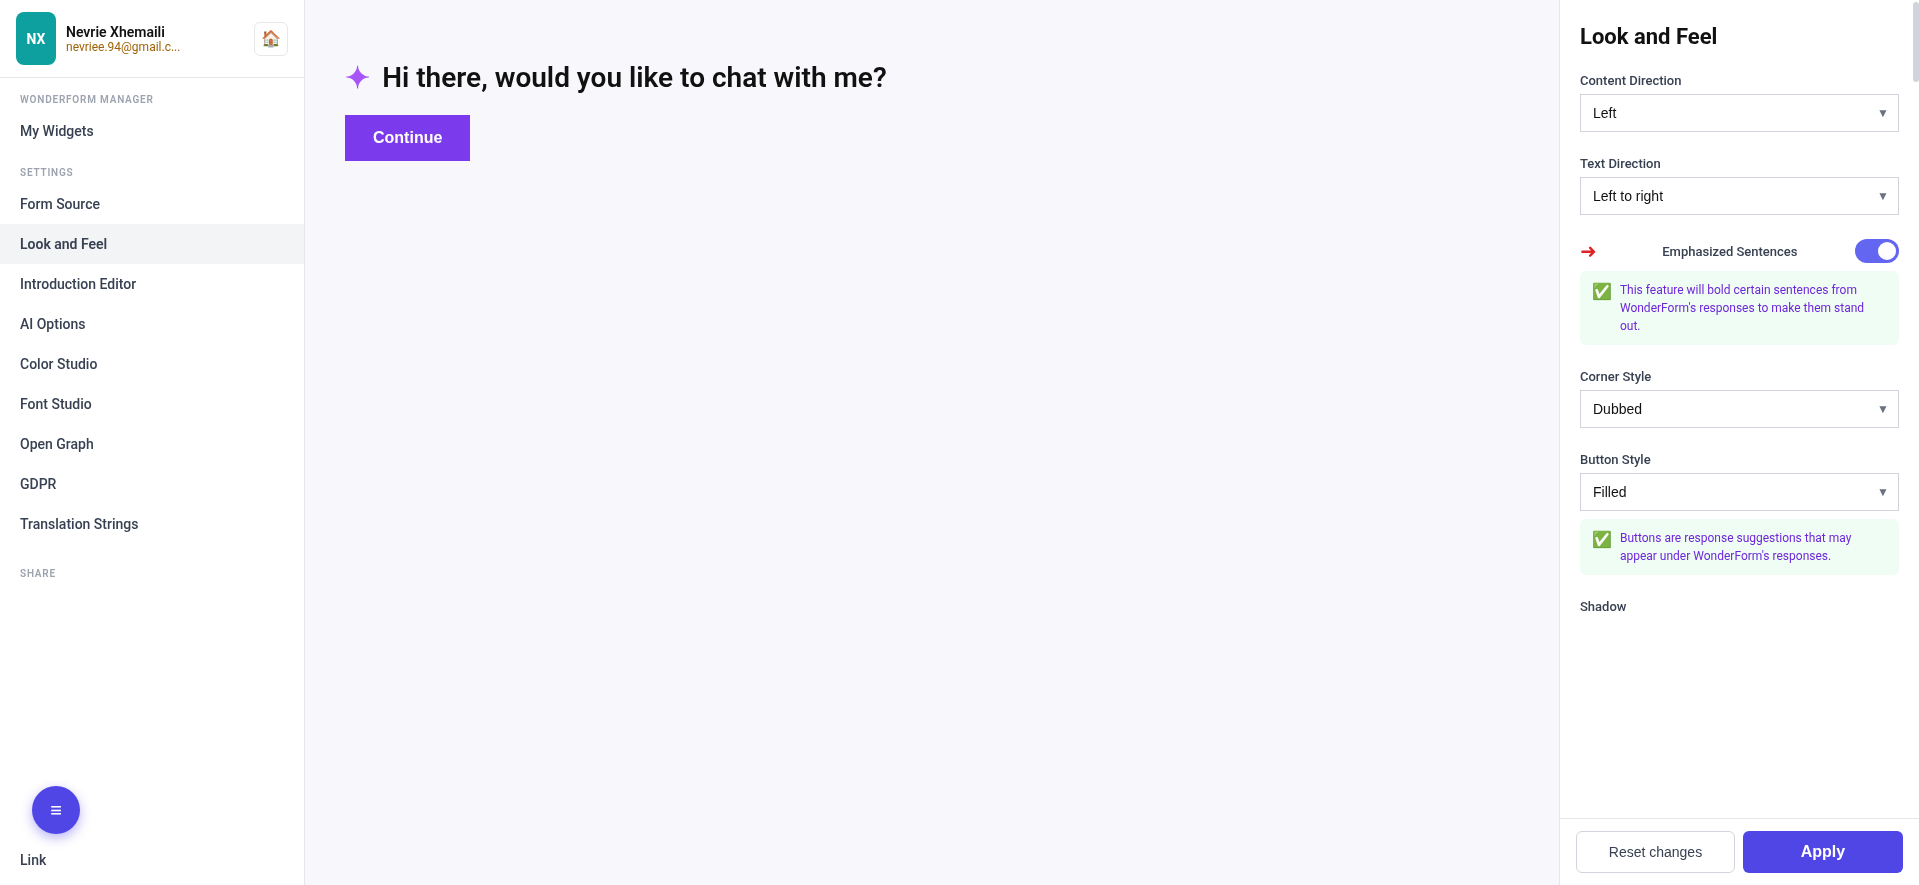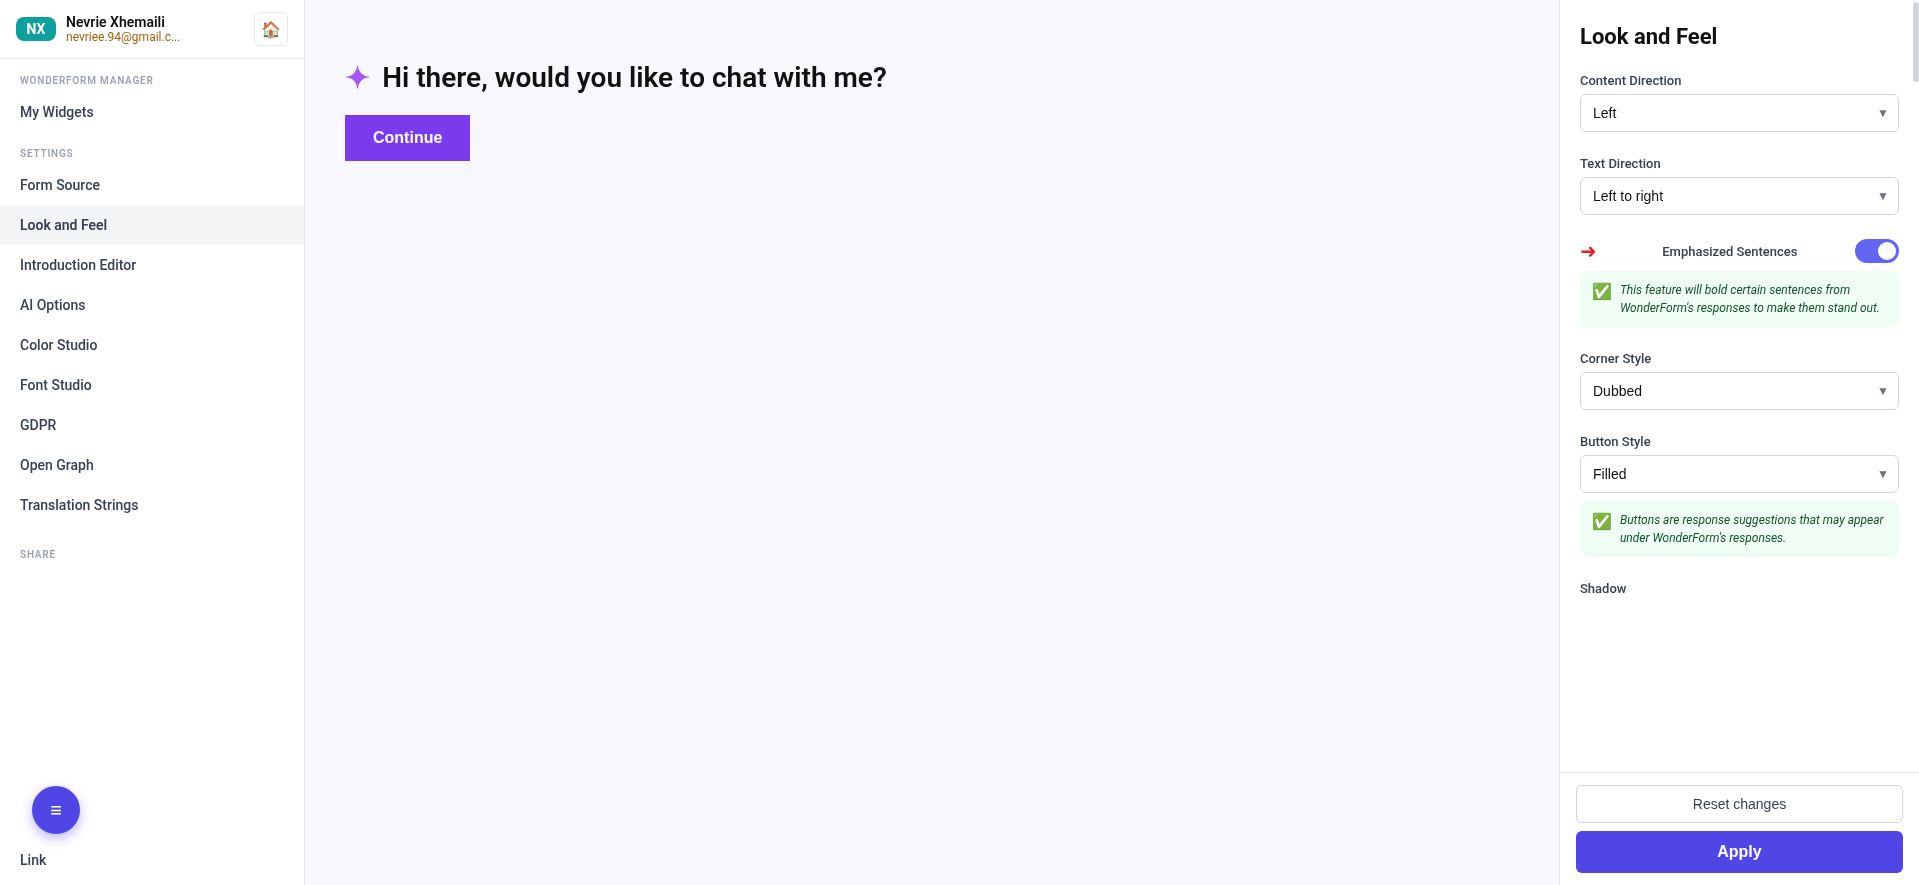--- a/index.html
+++ b/index.html
@@ -17,21 +17,21 @@
       overflow: hidden;
     }
     .sidebar-header {
       display: flex;
       align-items: center;
       padding: 12px 16px;
       border-bottom: 1px solid #e5e7eb;
       gap: 10px;
     }
     .avatar {
-      width: 40px; height: 24px;
+      width: 40px; height: 53px;
       background: #0e9f9f;
       border-radius: 8px;
       display: flex; align-items: center; justify-content: center;
       color: #fff; font-weight: 700; font-size: 14px;
       flex-shrink: 0;
     }
     .user-info { flex: 1; min-width: 0; }
     .user-name { font-size: 14px; font-weight: 600; color: #111; }
     .user-email { font-size: 12px; color: #a16207; white-space: nowrap; overflow: hidden; text-overflow: ellipsis; }
     .home-icon-btn {
@@ -133,21 +133,21 @@
     }
     .field-group { margin-bottom: 24px; }
 
     .select-wrapper {
       position: relative;
     }
     .select-wrapper select {
       width: 100%;
       padding: 10px 36px 10px 12px;
       border: 1px solid #d1d5db;
-      border-radius: 6px;
+      border-radius: 0;
       font-size: 14px; color: #111;
       background: #fff;
       appearance: none;
       cursor: pointer;
     }
     .select-arrow {
       position: absolute; right: 10px; top: 50%; transform: translateY(-50%);
       pointer-events: none; color: #6b7280; font-size: 12px;
     }
 
@@ -175,30 +175,30 @@
     }
 
     .info-box {
       background: #f0fdf4;
       border-radius: 6px;
       padding: 10px 12px;
       display: flex; gap: 8px; align-items: flex-start;
       margin-bottom: 20px;
     }
     .info-box-text {
-      font-size: 12px; color: #14532d; line-height: 1.5; font-style: italic;
+      font-size: 12px; color: #6d28d9; line-height: 1.5;
     }
     .check-circle { color: #16a34a; font-size: 16px; flex-shrink: 0; margin-top: 1px; }
 
     .panel-footer {
       position: absolute; bottom: 0; left: 0; right: 0;
       background: #fff;
       border-top: 1px solid #e5e7eb;
       padding: 12px 16px;
-      display: flex; flex-direction: column; gap: 8px;
+      display: flex; gap: 8px;
     }
     .reset-btn {
       width: 100%;
       padding: 10px;
       background: #fff;
       border: 1px solid #d1d5db;
       border-radius: 6px;
       font-size: 14px; font-weight: 500; color: #374151;
       cursor: pointer;
     }
@@ -239,22 +239,22 @@
     <div class="nav-item">My Widgets</div>
 
     <div class="section-label">SETTINGS</div>
 
     <div class="nav-item">Form Source</div>
     <div class="nav-item active">Look and Feel</div>
     <div class="nav-item">Introduction Editor</div>
     <div class="nav-item">AI Options</div>
     <div class="nav-item">Color Studio</div>
     <div class="nav-item">Font Studio</div>
+    <div class="nav-item">Open Graph</div>
     <div class="nav-item">GDPR</div>
-    <div class="nav-item">Open Graph</div>
     <div class="nav-item">Translation Strings</div>
 
     <div class="section-label" style="margin-top:8px;">SHARE</div>
   </div>
 
   <div style="position: absolute; bottom: 16px; left: 16px;">
     <div class="fab-btn">≡</div>
     <span style="font-size:14px; color:#374151; font-weight:500; margin-left:4px;">Link</span>
   </div>
 </div>

